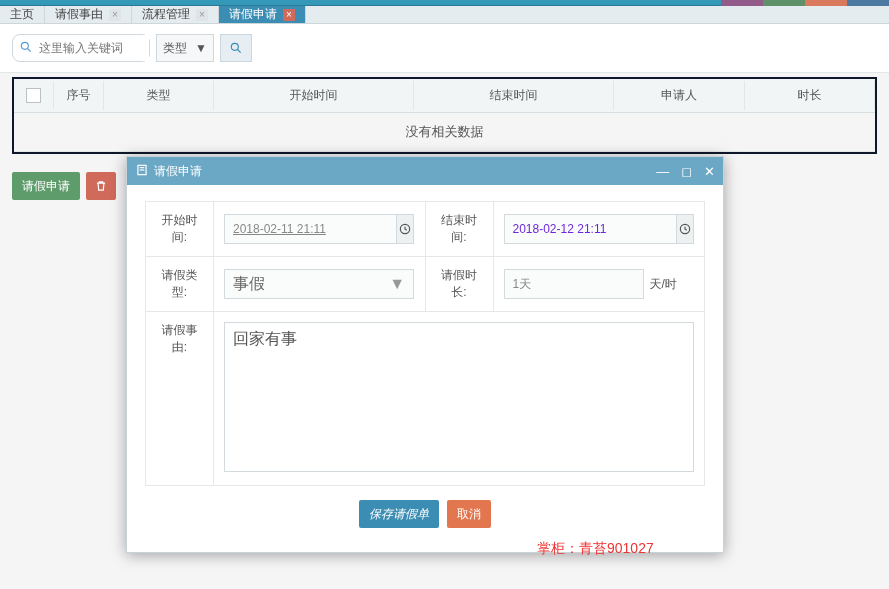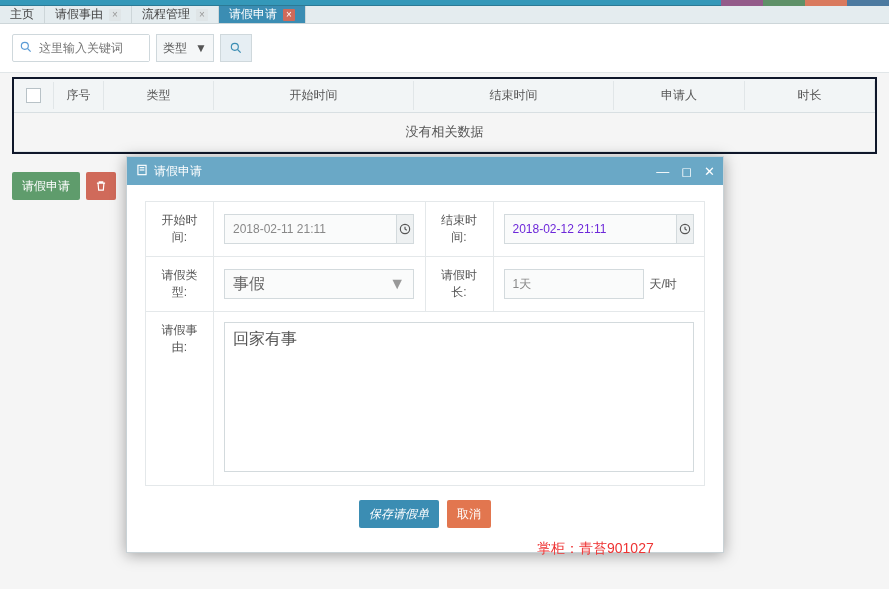--- a/index.html
+++ b/index.html
@@ -67,21 +67,21 @@
   border-bottom: 1px solid #e1e6e8;
 }
 .filterbar {
   display: flex;
   gap: 6px;
   align-items: center;
 }
 .input-group {
   display: flex;
   border: 1px solid #cfd8dc;
-  border-radius: 2px;
+  border-radius: 8px;
   height: 28px;
   align-items:center;
   background:#fff;
 }
 .input-group .icon {
   padding: 0 6px;
   color: #5b9bd5;
 }
 .keyword {
   border: none; outline: none;
@@ -352,21 +352,21 @@
       <span>✕</span>
     </div>
   </div>
   <div class="modal-body">
     <table class="form-table">
       <tbody>
           <tr>
         <td class="lbl">开始时间:</td>
         <td>
           <div class="dtgroup">
-            <input readonly="" style="color: rgb(136, 136, 136);" value="2018-02-11 21:11">
+            <input readonly="" style="color: rgb(136, 136, 136); text-decoration: underline;" value="2018-02-11 21:11">
             <div class="clock">
               <svg viewBox="0 0 24 24" fill="none" stroke="#555" stroke-width="2">
                     <circle cx="12" cy="12" r="8"></circle>
                     <path d="M12 8v4l3 2"></path>
                   </svg>
             </div>
           </div>
         </td>
         <td class="lbl">结束时间:</td>
         <td>

